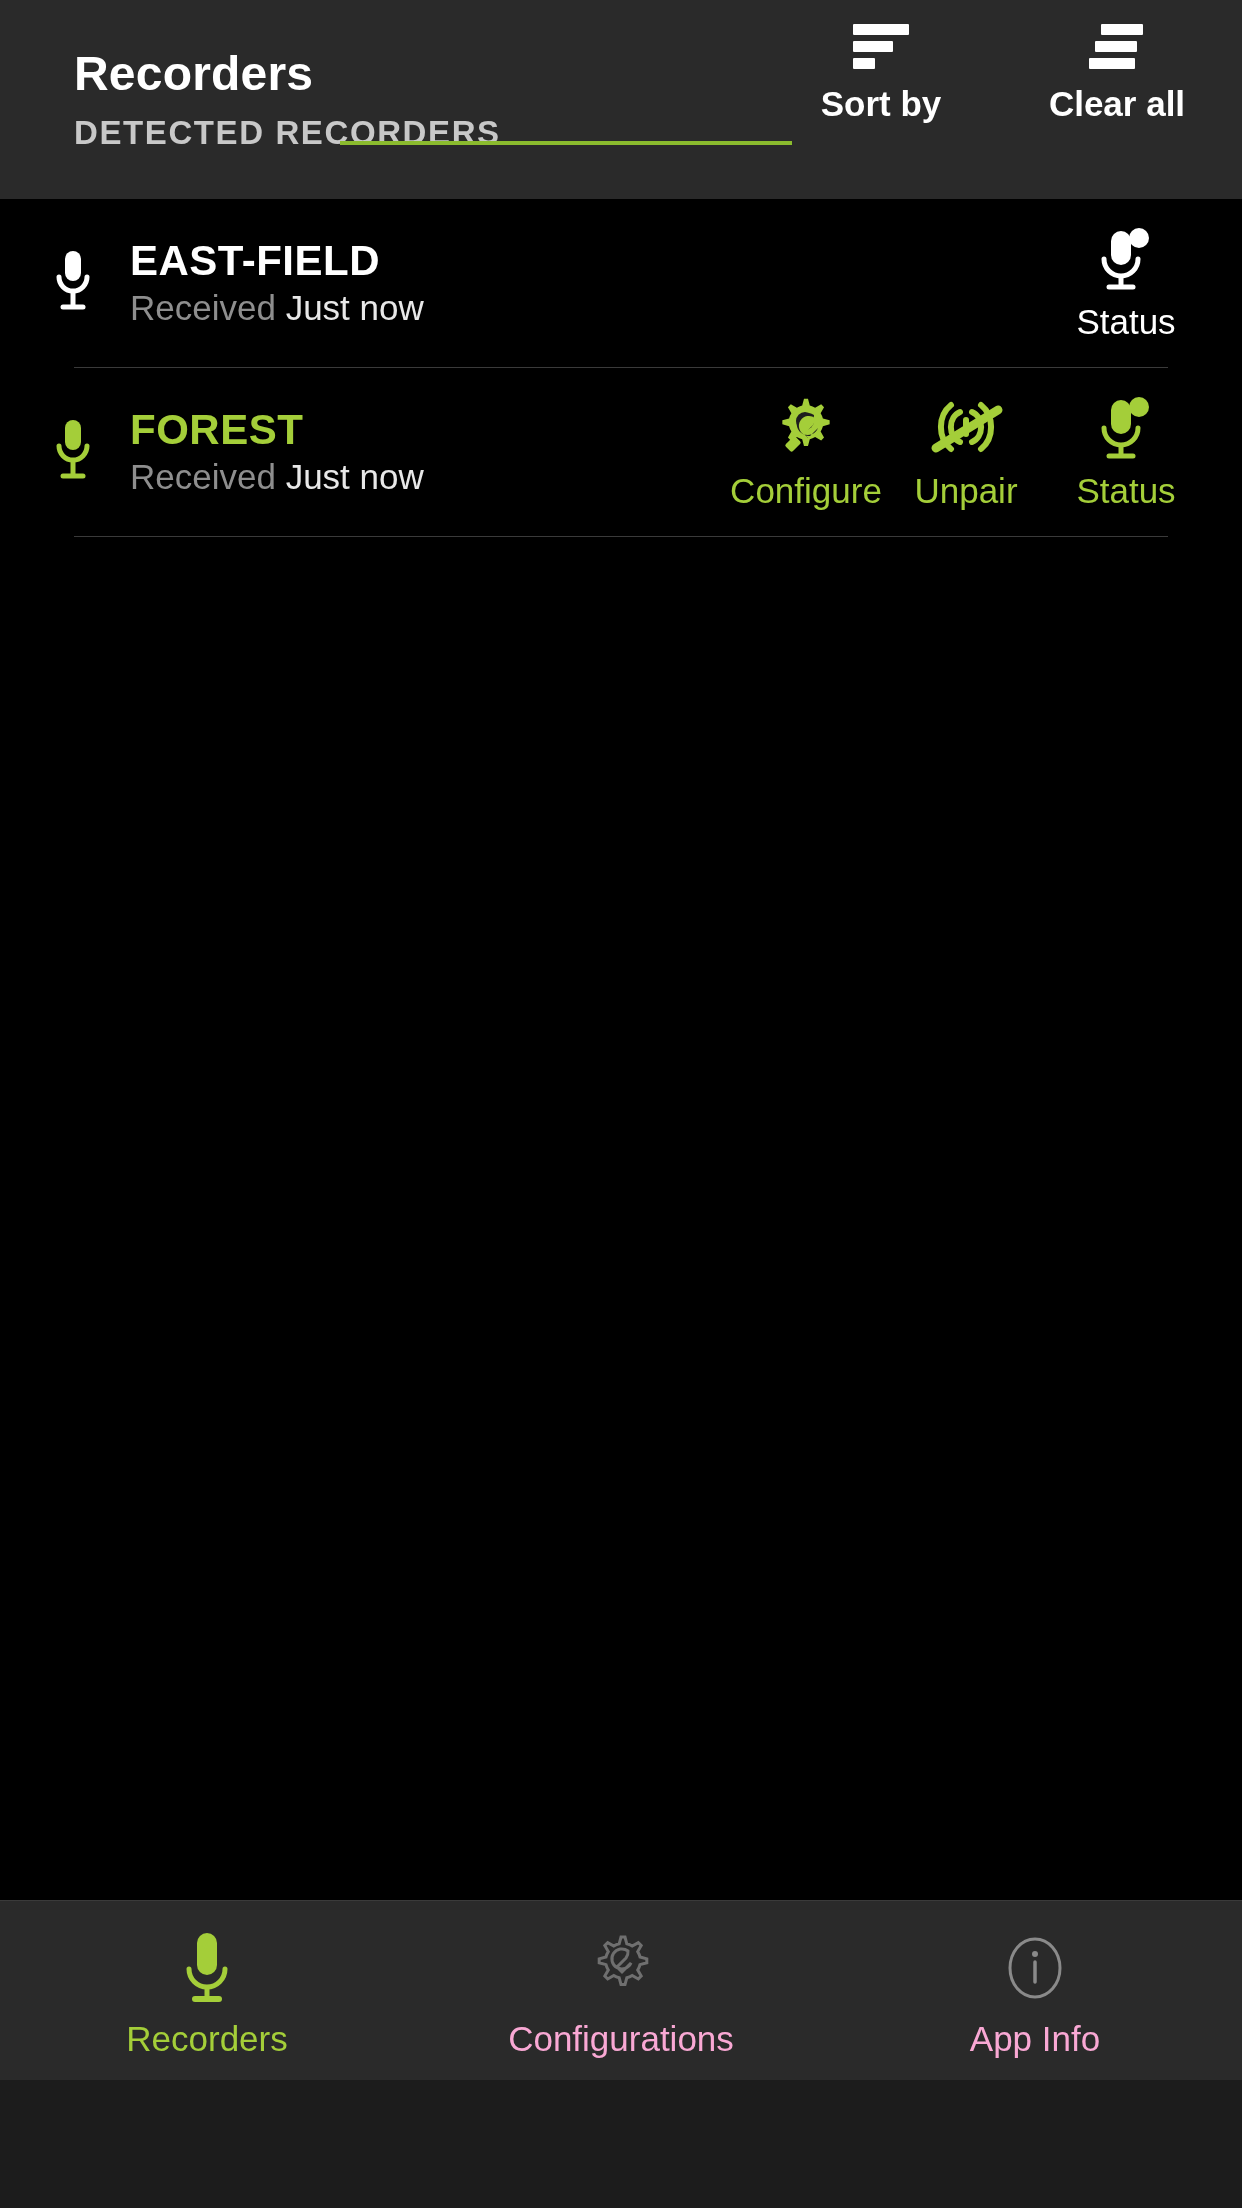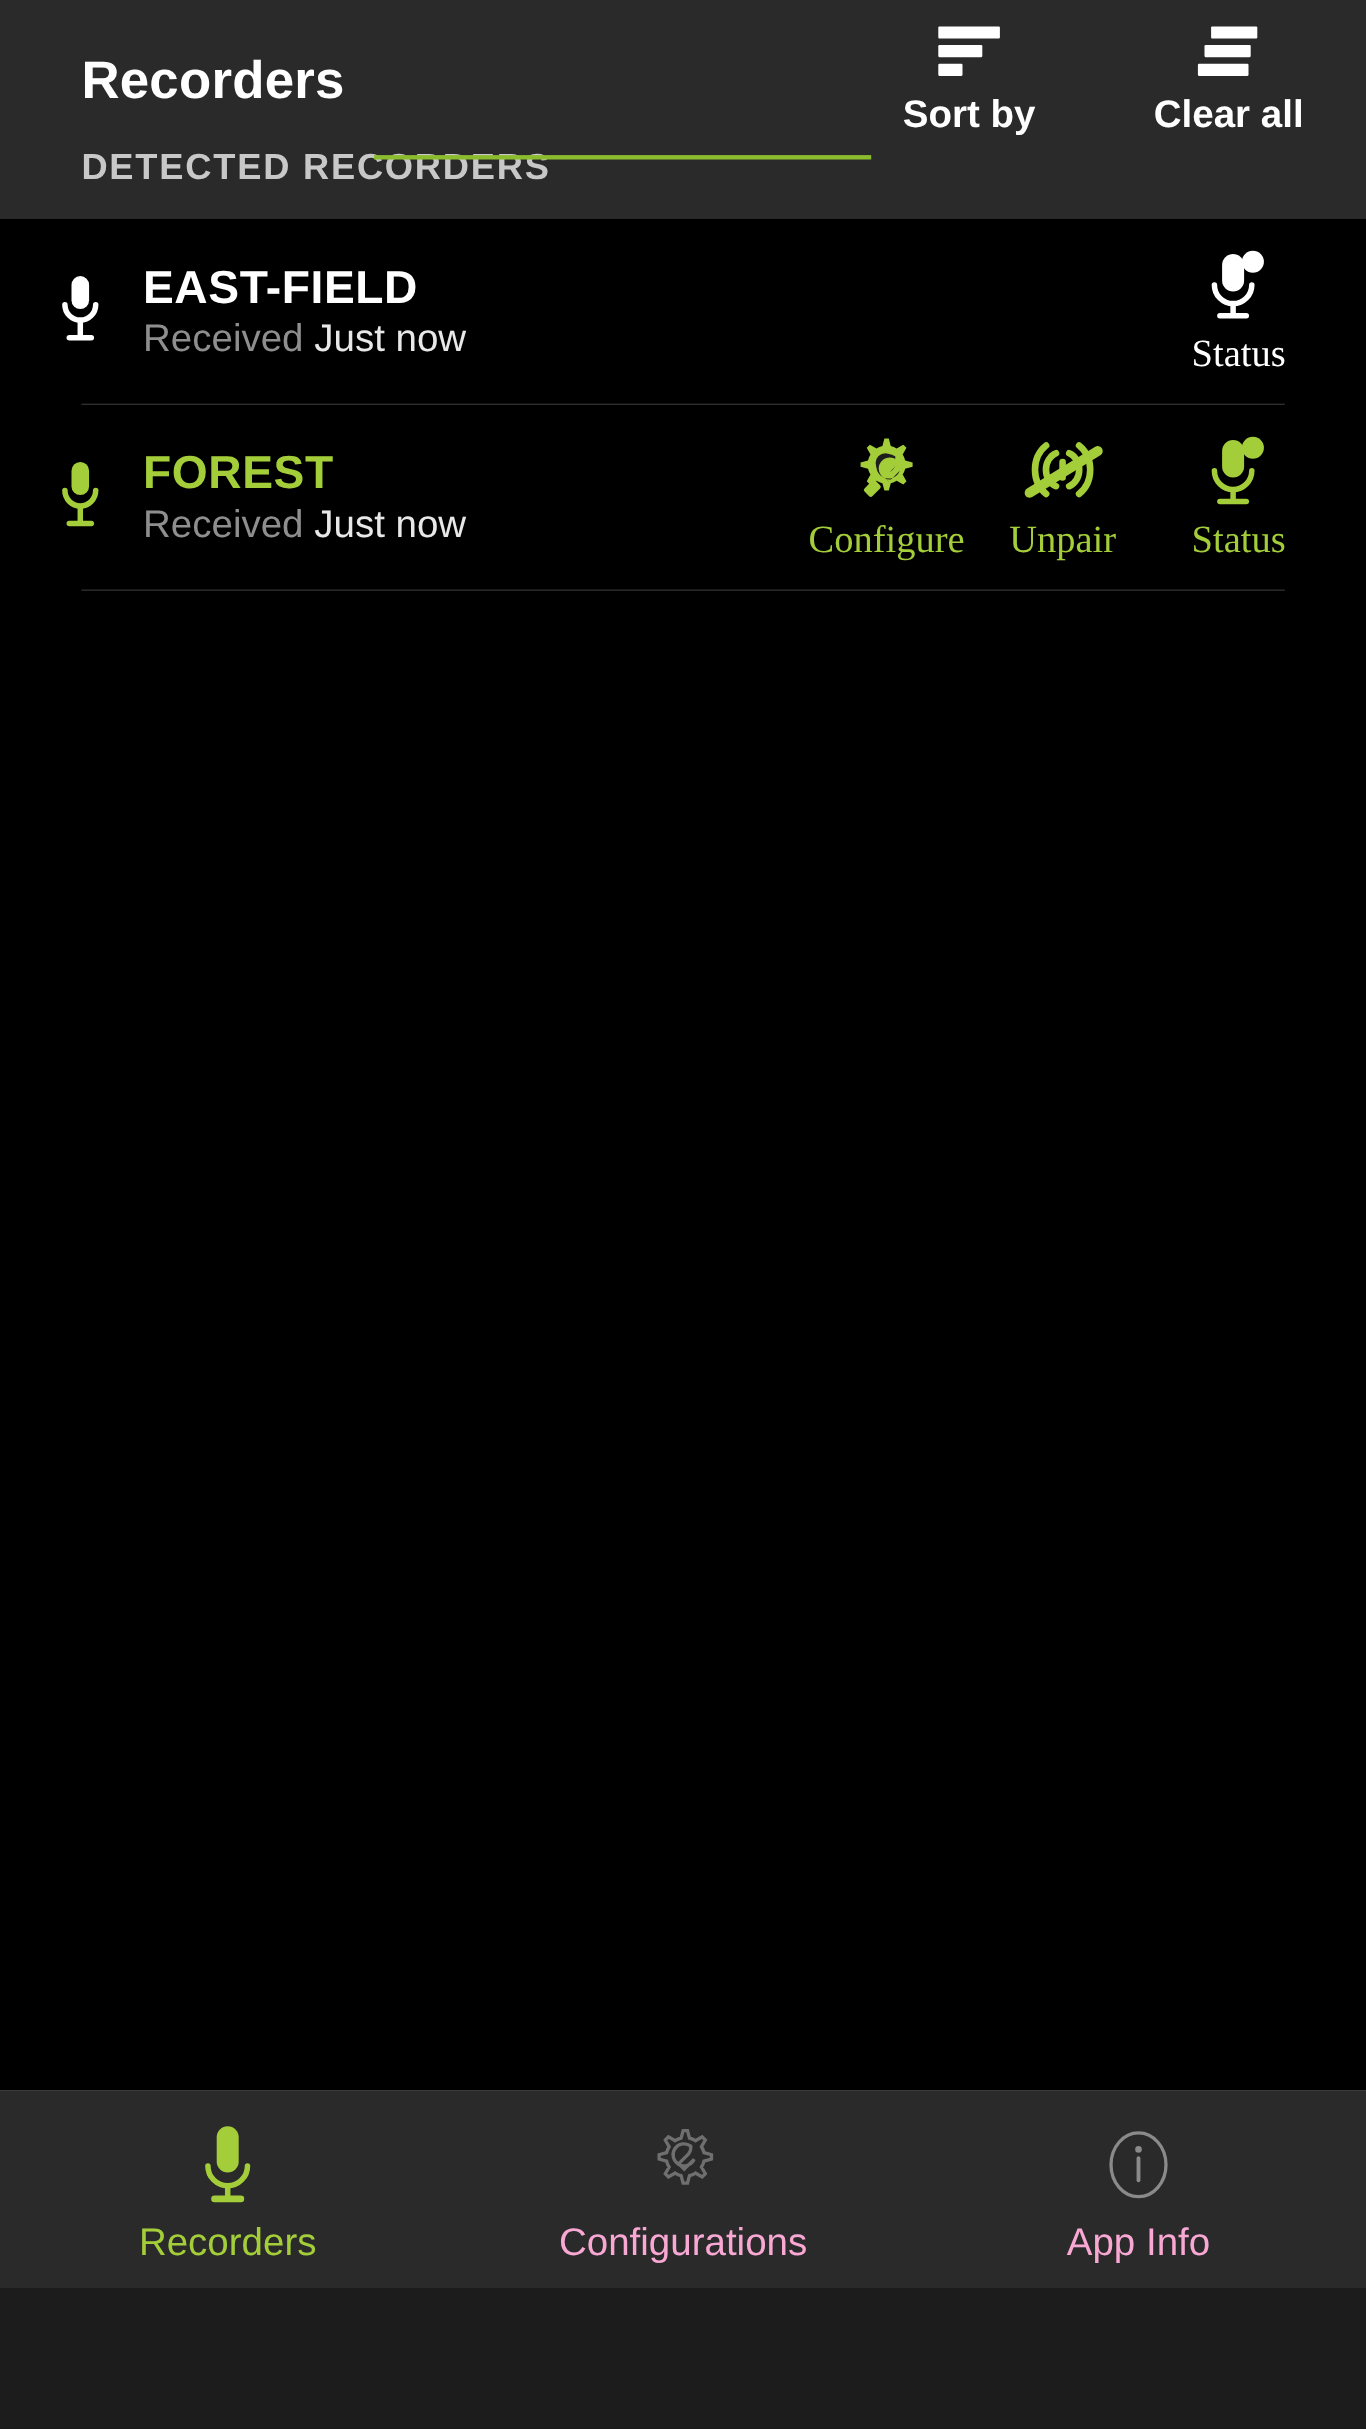--- a/index.html
+++ b/index.html
@@ -50,21 +50,21 @@
     font-size:35px;
     color:#ffffff;
     font-weight:700;
     white-space:nowrap;
   }
   .icon-sortby { width:68px; height:56px; display:block; }
   .icon-clearall { width:68px; height:56px; display:block; }
 
   .section-label {
     position:absolute;
-    left:74px; top:152px;
+    left:74px; top:133px;
     transform:translateY(-50%);
     font-size:33px;
     font-weight:bold;
     letter-spacing:1.6px;
     color:#c8c8c8;
   }
   .section-underline {
     position:absolute;
     left:340px; top:141px;
     width:452px; height:4px;
@@ -116,21 +116,20 @@
     line-height:1.1;
     white-space:nowrap;
   }
   .rec-sub .lbl { color:#8e8e8e; }
   .rec-sub .val { color:#e8e8e8; }
 
   .rec-actions {
     margin-left:auto;
     display:flex;
     align-items:flex-end;
-    font-family:Liberation Serif, serif;
   }
   .rec-action {
     display:flex;
     flex-direction:column;
     align-items:center;
     justify-content:center;
     width:160px;
     cursor:pointer;
   }
   .rec-action .ic { height:70px; display:flex; align-items:center; justify-content:center; }

